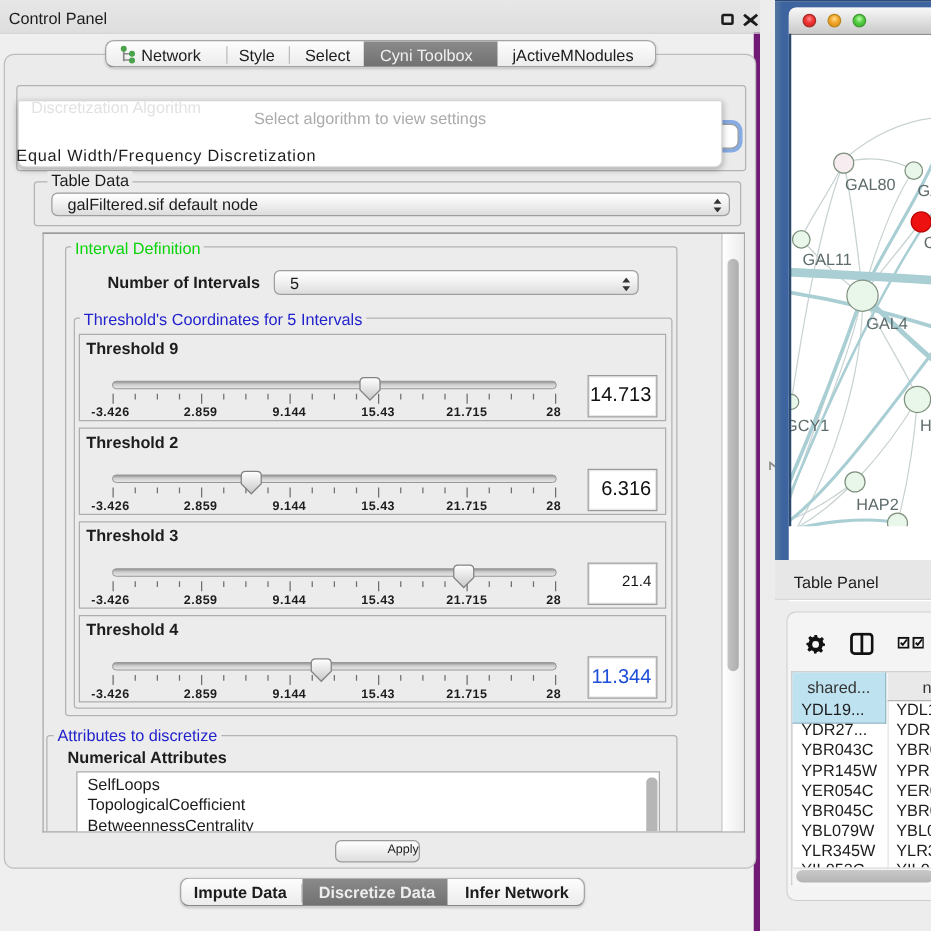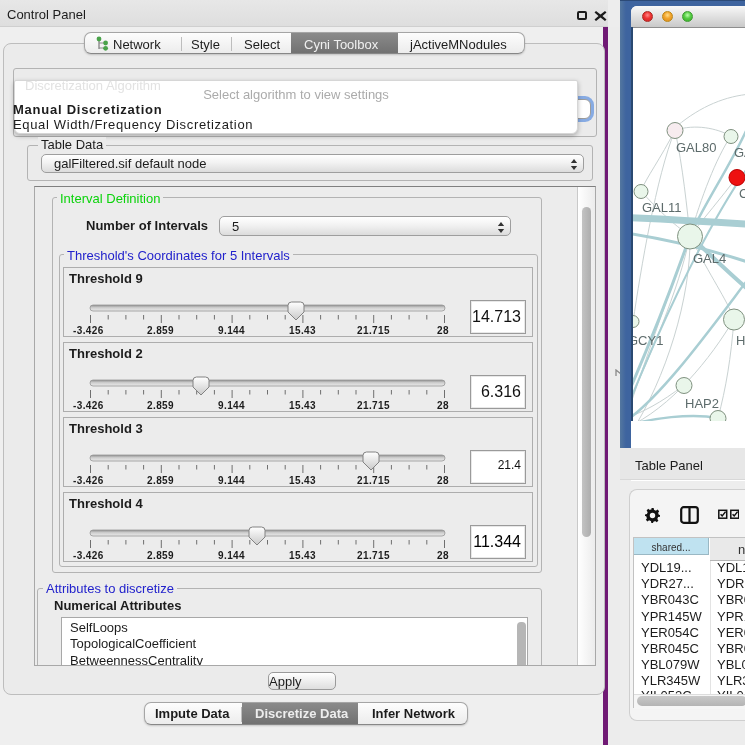--- a/index.html
+++ b/index.html
@@ -42,21 +42,20 @@
     <div class="abs f13" style="left:325px;top:4px;">jActiveMNodules</div>
   </div>
 
   <div class="abs" style="left:13px;top:68px;width:584px;height:69px;border:1px solid #b3b3b3;border-radius:3px;"></div>
 
   <div class="abs" style="left:555px;top:99px;width:36px;height:20px;border-radius:6px;background:#fff;border:1px solid #9c9c9c;box-shadow:0 0 0 3px rgba(110,155,225,0.8);"></div>
 
   <div class="abs" style="left:14px;top:80px;width:564px;height:54px;background:#fff;border:1px solid #d6d6d6;border-radius:2px 2px 6px 6px;box-shadow:0 2px 5px rgba(0,0,0,0.28);"></div>
   <div class="abs f13" style="left:25px;top:78px;color:#e2e2e2;">Discretization Algorithm</div>
   <div class="abs f13" style="left:14px;top:87px;width:564px;text-align:center;color:#ababab;">Select algorithm to view settings</div>
-  <div class="abs f13" style="left:13px;top:102px;font-weight:bold;letter-spacing:0.75px;">Manual Discretization</div>
   <div class="abs f13" style="left:13px;top:117px;letter-spacing:0.65px;">Equal Width/Frequency Discretization</div>
 
   <div class="abs" style="left:27px;top:145px;width:566px;height:36px;border:1px solid #b3b3b3;border-radius:3px;"></div>
   <div class="abs f13" style="left:38px;top:137px;background:#ebebeb;padding:0 3px;">Table Data</div>
   <div class="abs" style="left:41px;top:154px;width:543px;height:19px;background:linear-gradient(#ffffff,#f2f2f2 45%,#dcdcdc);border:1px solid #9e9e9e;border-radius:5px;padding-left:40px;">
     <div class="abs f13" style="left:12px;top:1px;">galFiltered.sif default node</div>
     <svg class="abs" style="right:5px;top:4px;" width="8" height="11" viewBox="0 0 10 14">
       <path d="M5 0 L9 5 L1 5 Z" fill="#333"></path>
         <path d="M5 14 L9 9 L1 9 Z" fill="#333"></path>
     </svg>
@@ -250,37 +249,37 @@
       </svg>
       <div class="abs" style="left:9px;top:57px;width:440px;height:12px;font-size:10px;font-weight:bold;color:#1c1c1c;letter-spacing:0.4px;">
         <span class="abs" style="left:0px;">-3.426</span>
           <span class="abs" style="left:74px;">2.859</span>
           <span class="abs" style="left:145px;">9.144</span>
           <span class="abs" style="left:216px;">15.43</span>
           <span class="abs" style="left:284px;">21.715</span>
           <span class="abs" style="left:364px;">28</span>
       </div>
       <div class="abs" style="left:406px;top:32px;width:56px;height:34px;background:#fff;border:1px solid #9a9a9a;box-shadow:inset 0 0 0 1px #e8e8e8;">
-        <div class="abs" style="right:4px;top:7px;font-size:16px;color:#000000;padding-left:21px;">11.344</div>
+        <div class="abs" style="right:4px;top:7px;font-size:16px;color:#1d4ed8;padding-left:21px;">11.344</div>
       </div>
     </div>
 
     <div class="abs" style="left:2px;top:401px;width:505px;height:90px;border:1px solid #b3b3b3;border-radius:3px;"></div>
     <div class="abs f13" style="left:8px;top:394px;background:#ececec;padding:0 3px;color:#2222cc;">Attributes to discretize</div>
     <div class="abs f13" style="left:19px;top:411px;font-weight:bold;">Numerical Attributes</div>
     <div class="abs" style="left:26px;top:430px;width:467px;height:60px;background:#fff;border:1px solid #a8a8a8;">
       <div class="abs f13" style="left:8px;top:2px;">SelfLoops</div>
       <div class="abs f13" style="left:8px;top:18px;">TopologicalCoefficient</div>
       <div class="abs f13" style="left:8px;top:35px;">BetweennessCentrality</div>
       <div class="abs" style="right:1.5px;top:4px;width:8.5px;height:54px;background:#b6b6b6;border-radius:4px;"></div>
     </div>
   </div>
 
   <div class="abs" style="left:268px;top:672px;width:68px;height:18px;background:linear-gradient(#ffffff,#f0f0f0 45%,#dedede);border:1px solid #9a9a9a;border-radius:5px;">
-    <div class="abs" style="left:0;top:1px;width:66px;text-align:left;font-size:13px;color:#1c1c1c;">Apply</div>
+    <div class="abs" style="left:0;top:1px;width:66px;text-align:right;font-size:10px;color:#1c1c1c;">Apply</div>
   </div>
 
   <div class="abs" style="left:144px;top:702px;width:324px;height:23px;background:linear-gradient(#fdfdfd,#ececec);border:1px solid #a5a5a5;border-bottom-color:#878787;border-radius:7px;box-shadow:0 1px 2px rgba(0,0,0,0.18);overflow:hidden;">
     <div class="abs" style="left:96px;top:4px;width:1px;height:15px;background:#bdbdbd;"></div>
     <div class="abs" style="left:97px;top:0;width:116px;height:23px;background:linear-gradient(#8a8a8a,#6f6f6f);"></div>
     <div class="abs f13" style="left:10px;top:3px;font-weight:bold;">Impute Data</div>
     <div class="abs f13" style="left:110px;top:3px;color:#ededed;font-weight:bold;">Discretize Data</div>
     <div class="abs f13" style="left:227px;top:3px;font-weight:bold;">Infer Network</div>
   </div>
 </div>
@@ -366,21 +365,21 @@
     <line x1="9.5" y1="1.2" x2="9.5" y2="16.8" stroke="#111" stroke-width="2.2"></line>
   </svg>
   <svg class="abs" style="left:88px;top:19px;" width="21" height="10" viewBox="0 0 21 10">
     <rect x="0.8" y="1.3" width="7.9" height="7.9" fill="none" stroke="#111" stroke-width="1.5"></rect>
     <path d="M2.6 5.2 L4.2 6.9 L7.6 2.6" fill="none" stroke="#111" stroke-width="1.5"></path>
     <rect x="12.8" y="1.3" width="7.9" height="7.9" fill="none" stroke="#111" stroke-width="1.5"></rect>
     <path d="M14.6 5.2 L16.2 6.9 L19.6 2.6" fill="none" stroke="#111" stroke-width="1.5"></path>
   </svg>
 
   <div class="abs" style="left:3px;top:47px;width:113px;height:171px;background:#fff;border:1px solid #c2c2c2;border-right:none;">
-    <div class="abs" style="left:0;top:0;width:75px;height:17px;background:#bfe2f0;border-right:1px solid #9ab8c4;border-bottom:1px solid #9ab8c4;text-align:center;font-size:10px;color:#333;padding-top:4px;">shared...</div>
+    <div class="abs" style="left:0;top:0;width:75px;height:41px;background:#bfe2f0;border-right:1px solid #9ab8c4;border-bottom:1px solid #9ab8c4;text-align:center;font-size:13px;color:#333;padding-top:4px;">shared...</div>
     <div class="abs" style="left:76px;top:0;width:37px;height:23px;background:#e9e9e9;border-bottom:1px solid #b5b5b5;font-size:13px;color:#333;padding-top:4px;">
         <span style="position:absolute;left:28px;">na</span>
       </div>
     <div class="abs" style="left:75.5px;top:23px;width:1px;height:148px;background:#e3e3e3;"></div>
     <div class="abs f13" style="left:7px;top:22px;">YDL19...</div>
       <div class="abs f13" style="left:83px;top:22px;">YDL1</div>
     <div class="abs f13" style="left:7px;top:38px;">YDR27...</div>
       <div class="abs f13" style="left:83px;top:38px;">YDR2</div>
     <div class="abs f13" style="left:7px;top:54px;">YBR043C</div>
       <div class="abs f13" style="left:83px;top:54px;">YBR0</div>

